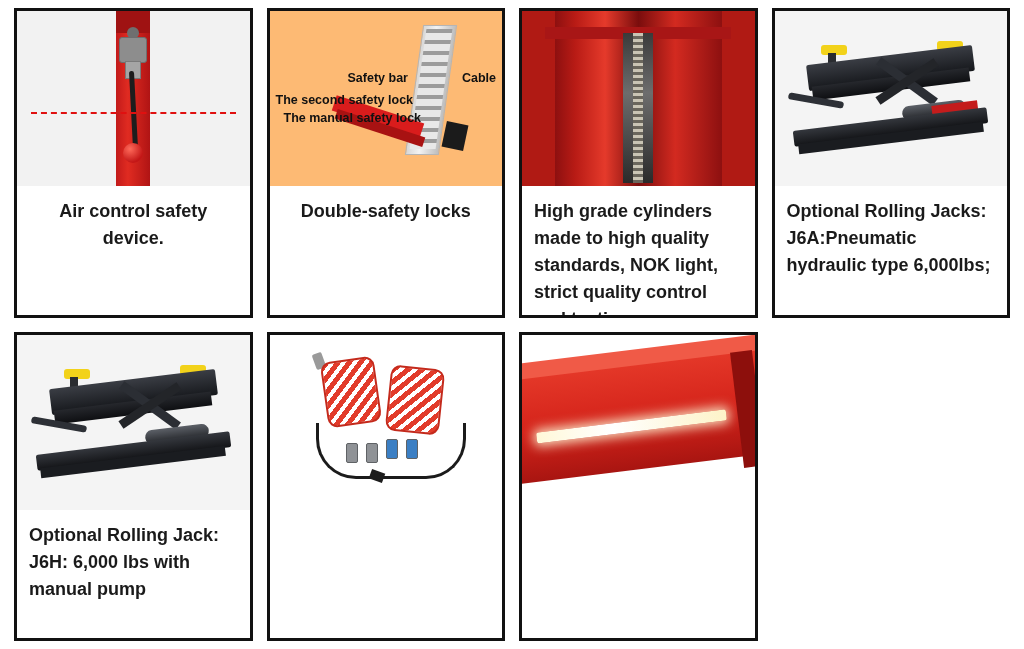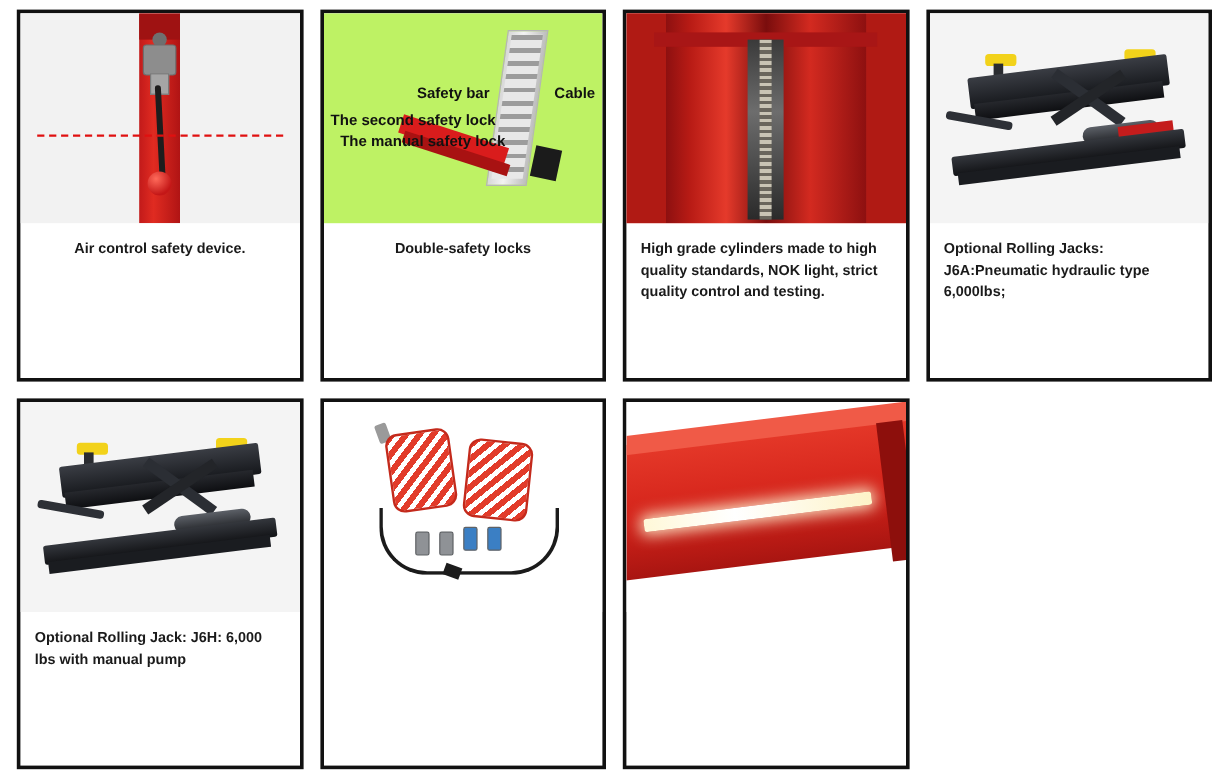--- a/index.html
+++ b/index.html
@@ -30,21 +30,21 @@
     height: 175px;
     flex: 0 0 175px;
     position: relative;
     overflow: hidden;
     display: flex;
     align-items: center;
     justify-content: center;
   }
   .card .caption {
     padding: 12px 12px 10px 12px;
-    font-size: 12px;
+    font-size: 18px;
     line-height: 1.5;
     color: #1a1a1a;
   }
   .cap-center { text-align: center; font-weight: 600; padding-top: 18px; }
   .cap-bold { font-weight: 700; }
 
   
   .m1 { background: #f2f2f2; }
   .m1 .post {
     position: absolute;
@@ -78,21 +78,21 @@
     position:absolute; left: 50%; top: 132px; transform: translateX(-50%);
     width: 20px; height: 20px; border-radius: 50%;
     background: radial-gradient(circle at 35% 30%, #ff6a5a, #c41717 70%);
   }
   .m1 .dashline {
     position:absolute; left: 6%; top: 101px; width: 88%; height: 0;
     border-top: 2px dashed #e01010;
   }
 
   
-  .m2 { background: #bef264; }
+  .m2 { background: #fdba74; }
   .m2 .col {
     position:absolute; right: 54px; top: 14px;
     width: 34px; height: 130px;
     background: linear-gradient(90deg,#d7d7d7,#f3f3f3 40%,#bdbdbd);
     transform: skewX(-8deg);
     border: 1px solid #b5b5b5;
   }
   .m2 .ladder {
     position:absolute; right: 58px; top: 18px;
     width: 26px; height: 120px;

